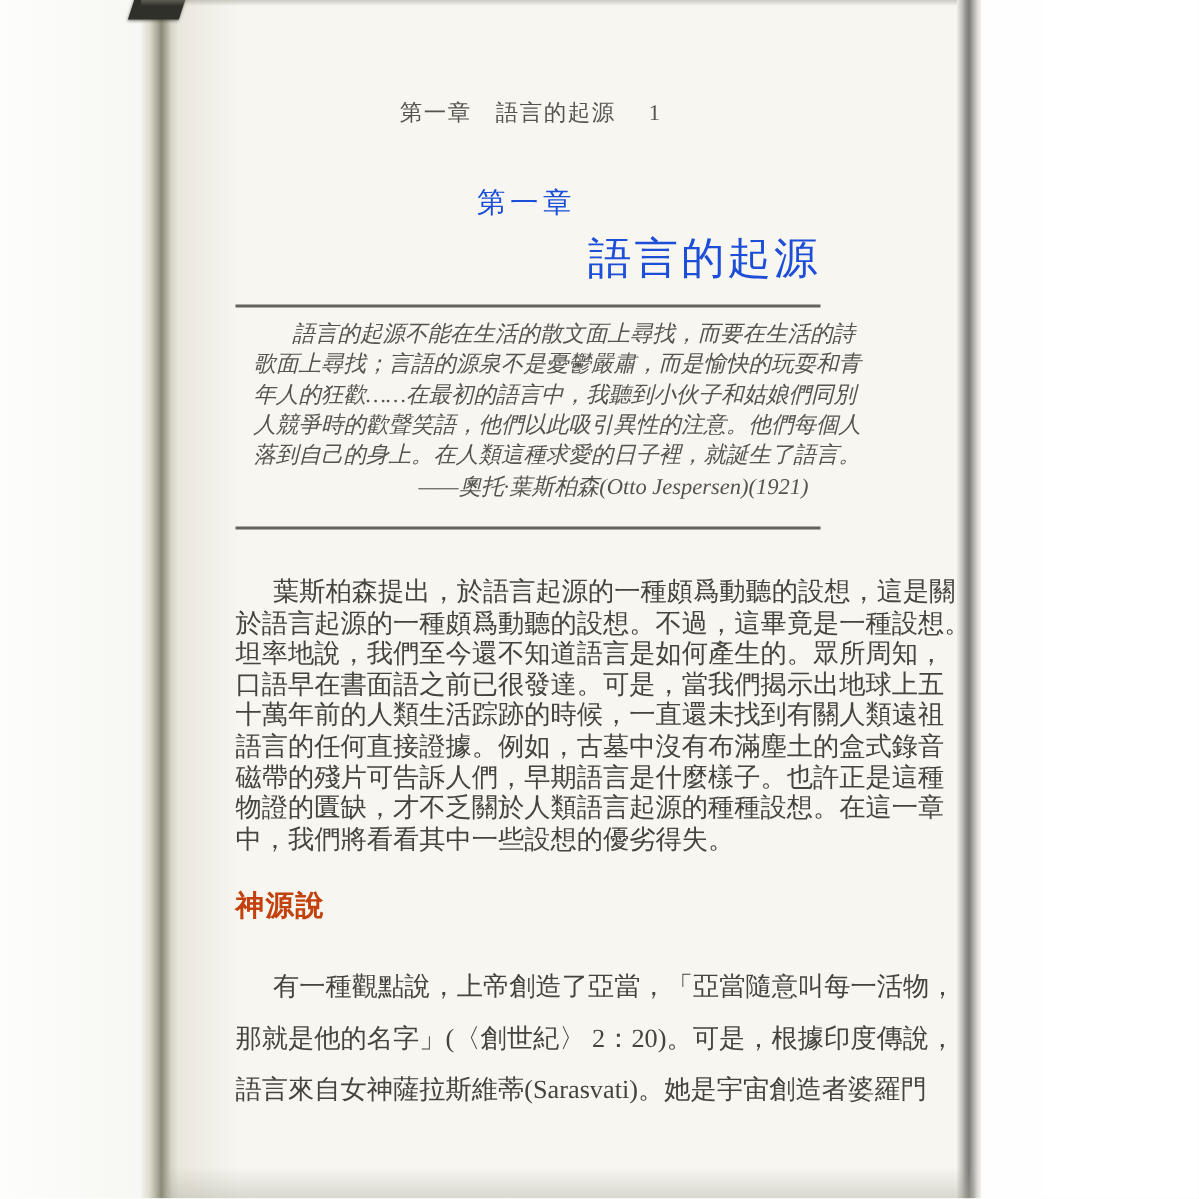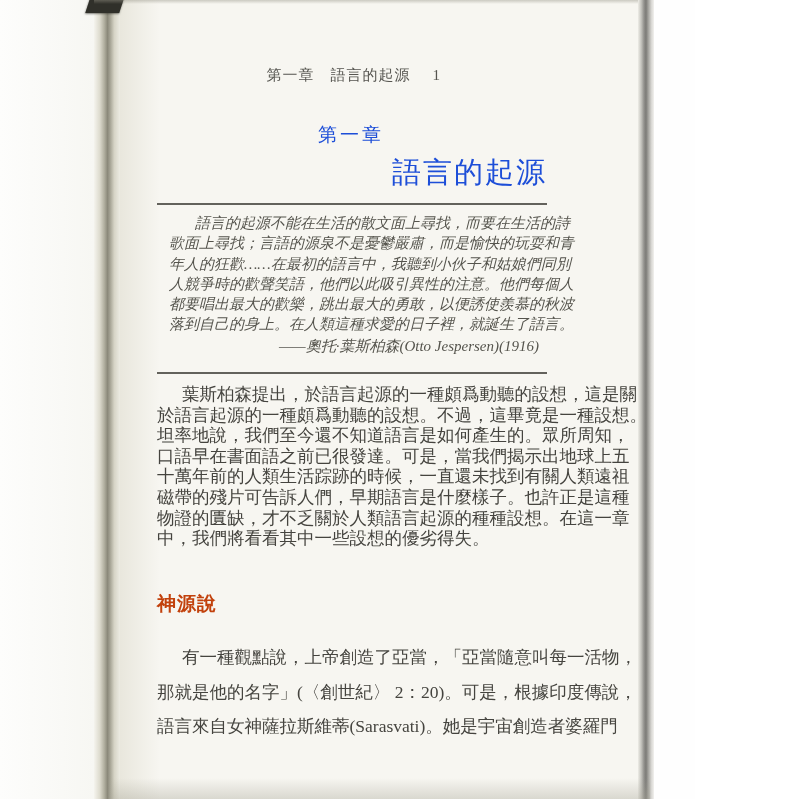--- a/index.html
+++ b/index.html
@@ -117,32 +117,32 @@
     <div class="chapter-number">第一章</div>
     <div class="chapter-title">語言的起源</div>
   </div>
 
   <div class="epigraph">
     <div>
         <div class="tline">語言的起源不能在生活的散文面上尋找，而要在生活的詩</div>
         <div class="tline">歌面上尋找；言語的源泉不是憂鬱嚴肅，而是愉快的玩耍和青</div>
         <div class="tline">年人的狂歡……在最初的語言中，我聽到小伙子和姑娘們同別</div>
         <div class="tline">人競爭時的歡聲笑語，他們以此吸引異性的注意。他們每個人</div>
-        <div class="tline">都要唱出最大的歡樂，跳出最大的勇敢，以便誘使羨慕的秋波</div>
         <div class="tline">落到自己的身上。在人類這種求愛的日子裡，就誕生了語言。</div>
       </div>
-    <div class="attribution">——奧托·葉斯柏森(Otto Jespersen)(1916)</div>
+    <div class="attribution">——奧托·葉斯柏森(Otto Jespersen)(1921)</div>
   </div>
 
   <div class="para para1">
       <div class="tline">葉斯柏森提出，於語言起源的一種頗爲動聽的設想，這是關</div>
       <div class="tline">於語言起源的一種頗爲動聽的設想。不過，這畢竟是一種設想。</div>
       <div class="tline">坦率地說，我們至今還不知道語言是如何產生的。眾所周知，</div>
       <div class="tline">口語早在書面語之前已很發達。可是，當我們揭示出地球上五</div>
       <div class="tline">十萬年前的人類生活踪跡的時候，一直還未找到有關人類遠祖</div>
+      <div class="tline">語言的任何直接證據。例如，古墓中沒有布滿塵土的盒式錄音</div>
       <div class="tline">磁帶的殘片可告訴人們，早期語言是什麼樣子。也許正是這種</div>
       <div class="tline">物證的匱缺，才不乏關於人類語言起源的種種設想。在這一章</div>
       <div class="tline">中，我們將看看其中一些設想的優劣得失。</div>
     </div>
 
   <div class="section-heading">神源說</div>
 
   <div class="para para2">
       <div class="tline">有一種觀點說，上帝創造了亞當，「亞當隨意叫每一活物，</div>
       <div class="tline">那就是他的名字」(〈創世紀〉 2：20)。可是，根據印度傳說，</div>

